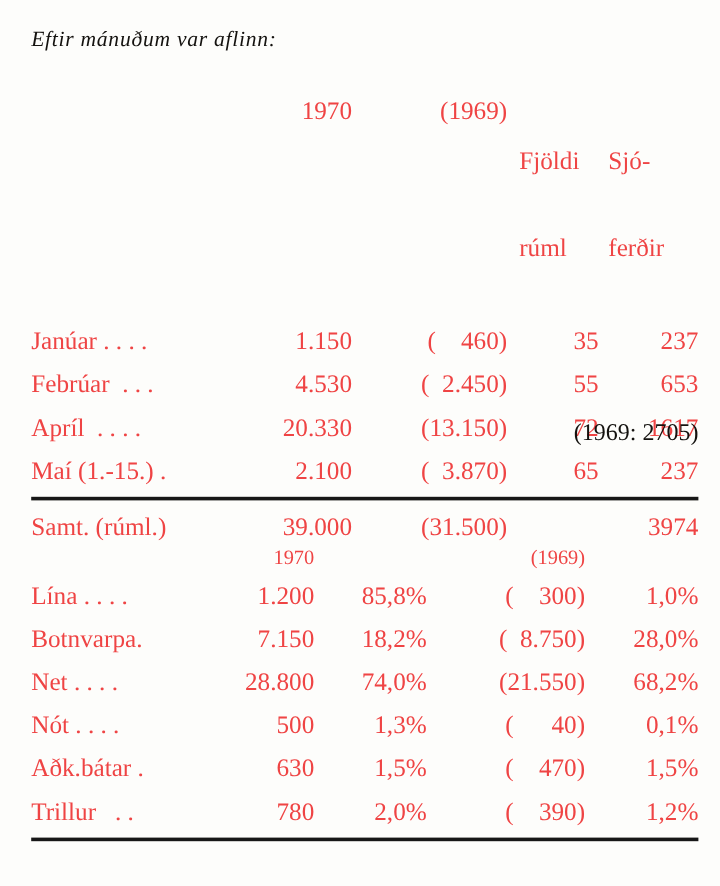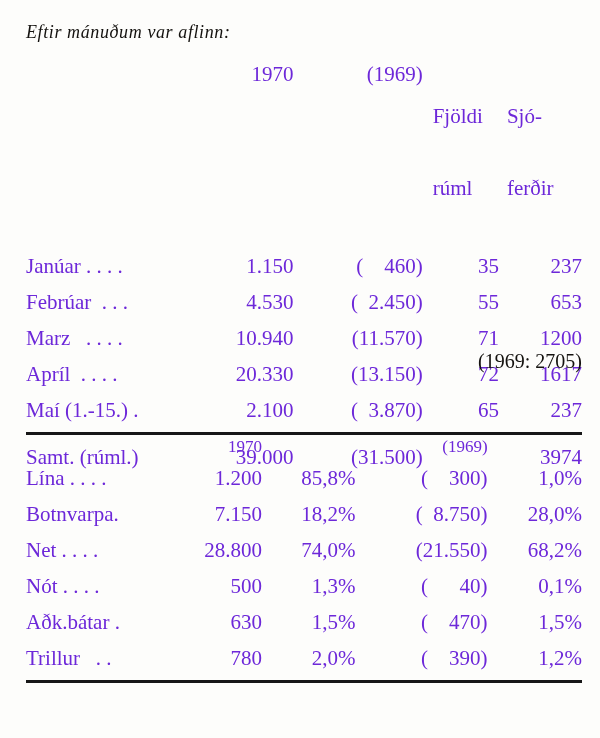--- a/index.html
+++ b/index.html
@@ -34,21 +34,22 @@
     top: 22px;
   }
   #heading-2 {
     position: absolute;
     left: 26px;
     top: 400px;
   }
   table {
     border-collapse: collapse;
     font-size: 21px;
-    color: #6d28d9;
+    color: #ef4444;
+    margin-top: 18px;
   }
   table td, table th {
     padding: 0;
     font-weight: normal;
     vertical-align: baseline;
     white-space: pre;
   }
 
   
   #table-months {
@@ -152,27 +153,20 @@
         <td class="c-ferd">237</td>
       </tr>
       <tr>
         <td class="c-label">Febrúar  . . .</td>
         <td class="c-1970">4.530</td>
         <td class="c-1969">(  2.450)</td>
         <td class="c-bata">55</td>
         <td class="c-ferd">653</td>
       </tr>
       <tr>
-        <td class="c-label">Marz   . . . .</td>
-        <td class="c-1970">10.940</td>
-        <td class="c-1969">(11.570)</td>
-        <td class="c-bata">71</td>
-        <td class="c-ferd">1200</td>
-      </tr>
-      <tr>
         <td class="c-label">Apríl  . . . .</td>
         <td class="c-1970">20.330</td>
         <td class="c-1969">(13.150)</td>
         <td class="c-bata">72</td>
         <td class="c-ferd">1617</td>
       </tr>
       <tr>
         <td class="c-label">Maí (1.-15.) .</td>
         <td class="c-1970">2.100</td>
         <td class="c-1969">(  3.870)</td>

